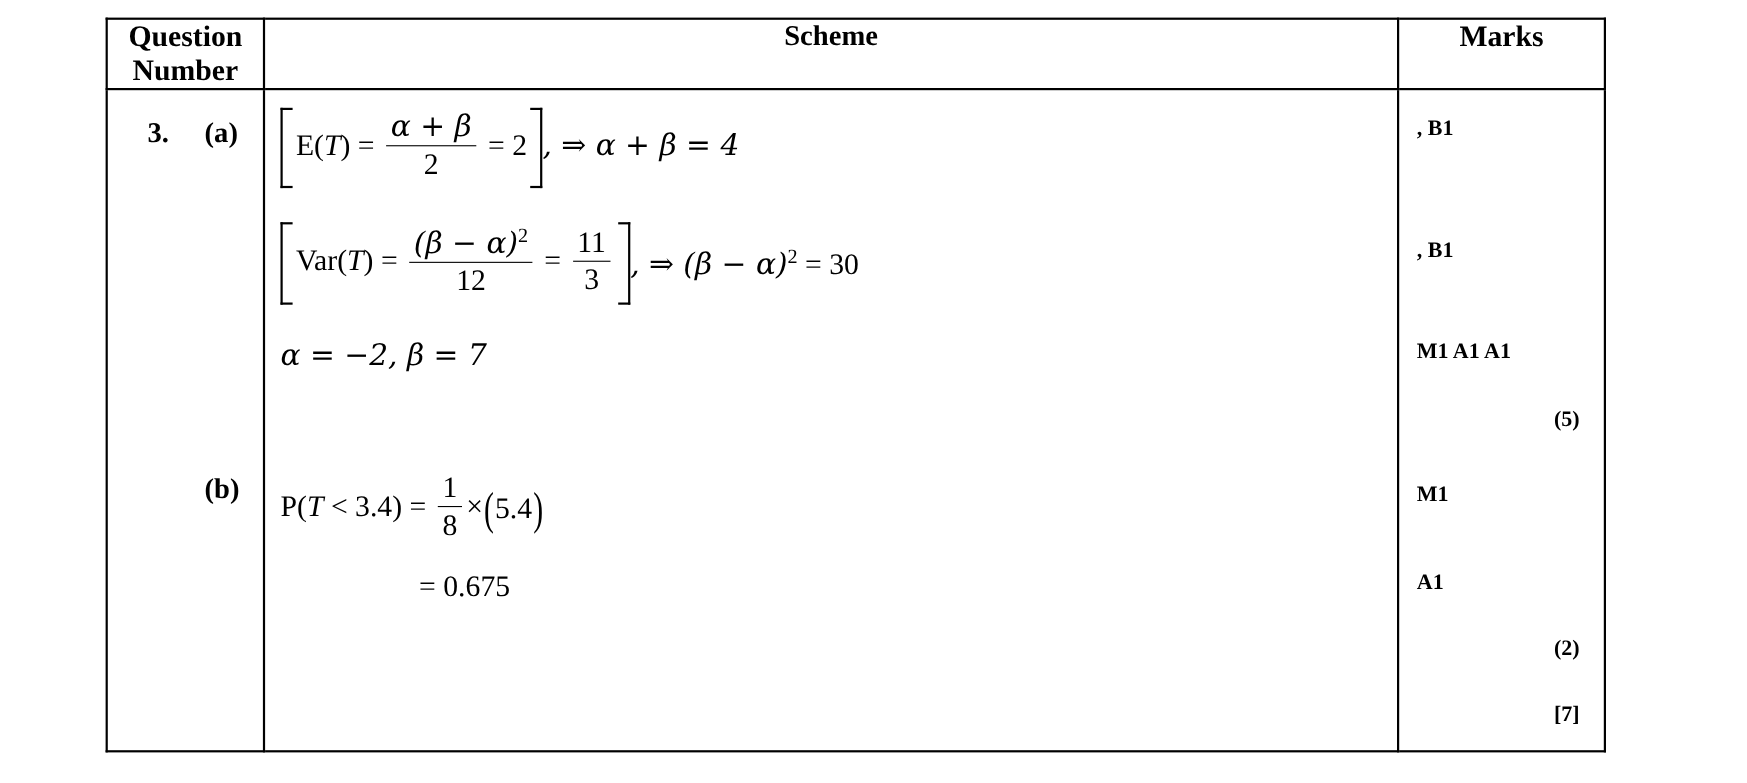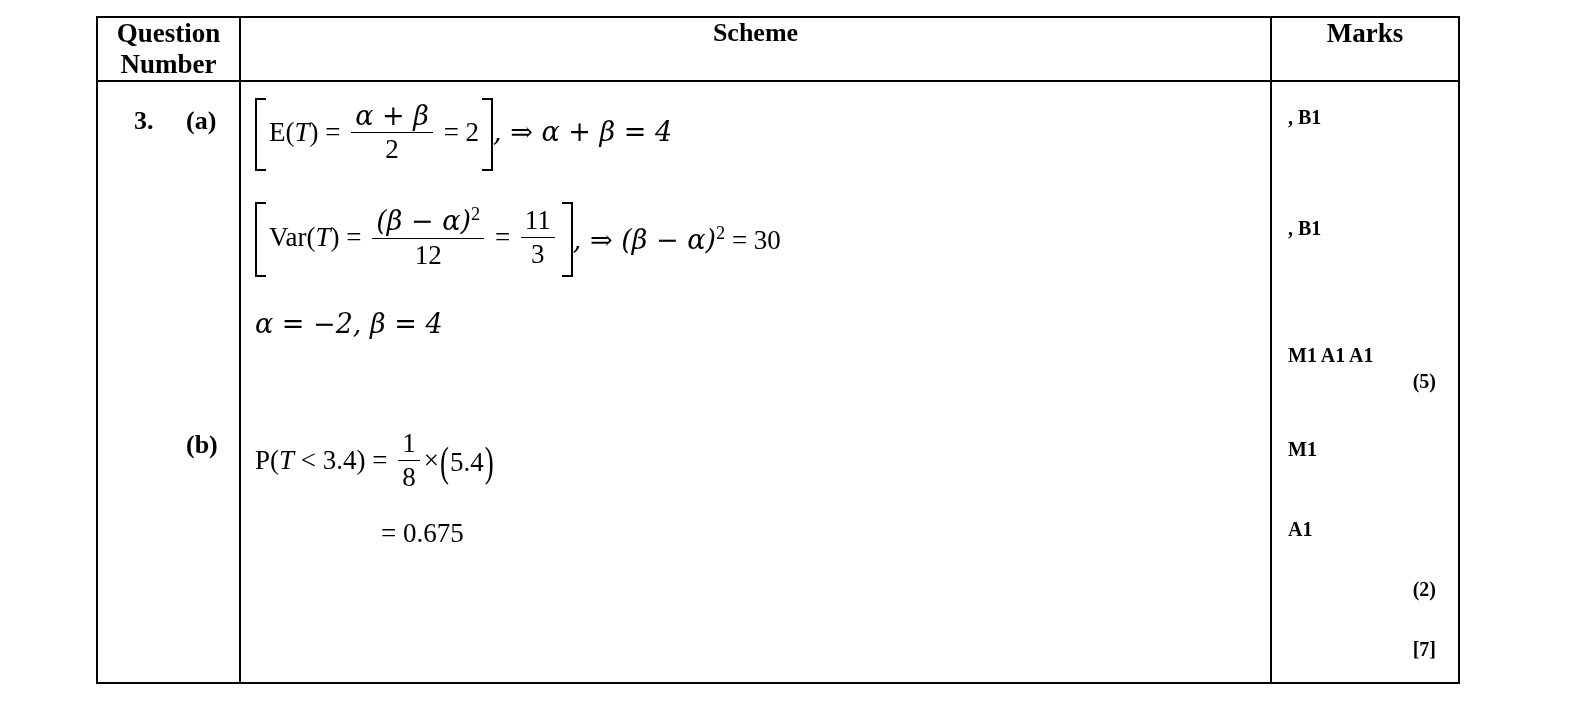--- a/index.html
+++ b/index.html
@@ -78,21 +78,21 @@
     font-weight: bold;
     font-size: 20px;
     left: 16px;
   }
   .mark.right {
     left: auto;
     right: 22px;
   }
   .m-b1a  { top: 24px; }
   .m-b1b  { top: 135px; }
-  .m-m1a1 { top: 226px; margin-top: 36px; }
+  .m-m1a1 { top: 226px; }
   .m-tot5 { top: 288px; }
   .m-m1b  { top: 356px; }
   .m-a1b  { top: 436px; }
   .m-tot2 { top: 496px; }
   .m-tot7 { top: 556px; }
 
   
   .mline {
     position: absolute;
     font-size: 27px;
@@ -232,21 +232,21 @@
                 </span>
                 <span>=</span>
                 <span class="frac">
                   <span class="num">11</span>
                   <span class="den">3</span>
                 </span>
               </span>
             </span><span class="nowrapmid"><span class="gk">, ⇒ (β − α)</span><span class="sup">2</span> <span>= 30</span></span>
           </div>
 
-          <div class="mline l3 gk">α = −2, β = 4</div>
+          <div class="mline l3 gk">α = −2, β = 7</div>
 
           <div class="mline l4">
             <span>P(</span><span class="it">T</span><span> &lt; 3.4) =</span>
             <span class="frac">
               <span class="num">1</span>
               <span class="den">8</span>
             </span><span>×</span><span class="pren"><span>5.4</span></span>
           </div>
 
           <div class="mline l5">= 0.675</div>

